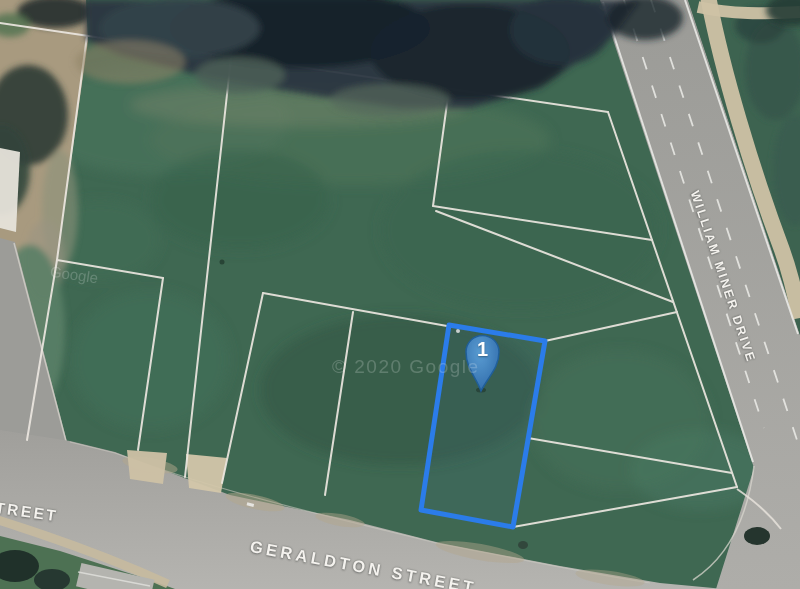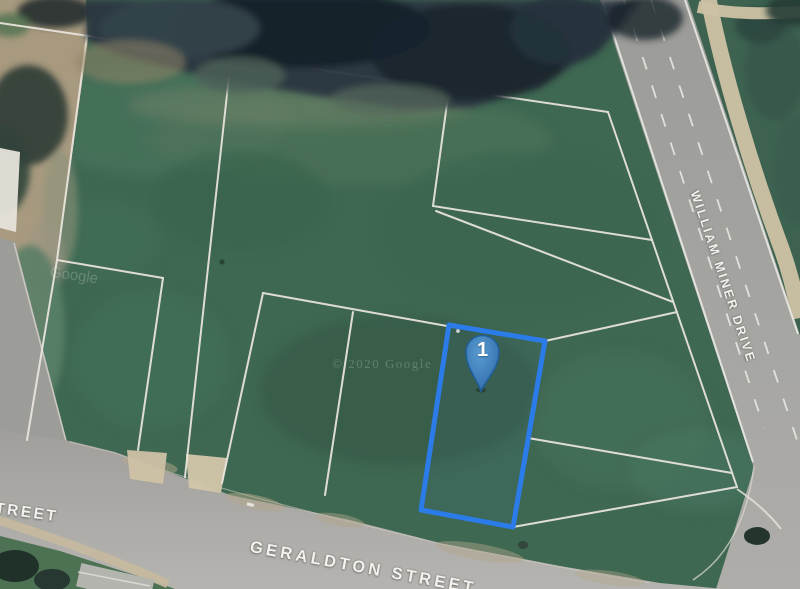--- a/index.html
+++ b/index.html
@@ -9,21 +9,21 @@
   .maplabel{position:absolute;color:#f4f2ee;font-weight:600;white-space:nowrap;
             text-shadow:0 0 2px rgba(70,75,70,.65),0 1px 2px rgba(60,60,60,.4);
             pointer-events:none;}
   .lbl-geraldton{left:252px;top:537px;font-size:16.5px;letter-spacing:3.5px;
                  transform:rotate(10.5deg);transform-origin:left top;}
   .lbl-william{left:701px;top:189px;font-size:12.5px;letter-spacing:2.2px;
                transform:rotate(71.5deg);transform-origin:left top;}
   .lbl-street-partial{left:-16px;top:497px;font-size:15.5px;letter-spacing:2.5px;
                transform:rotate(8deg);transform-origin:left top;}
   .watermark{position:absolute;color:rgba(255,255,255,.20);pointer-events:none;font-weight:400;}
-  .wm-center{left:332px;top:356px;font-size:13px;letter-spacing:1.5px;font-family:Liberation Serif, serif;}
+  .wm-center{left:332px;top:356px;font-size:19px;letter-spacing:1.5px;}
   .wm-left{left:50px;top:266px;font-size:15px;transform:rotate(8deg);}
   .pin-label{position:absolute;left:470px;top:338px;width:25px;text-align:center;
              color:#fff;font-size:20px;font-weight:700;pointer-events:none;
              text-shadow:0 1px 2px rgba(0,0,0,.35);}
 </style>
 </head>
 <body>
 
 <div class="stage">
 <svg width="800" height="589" viewBox="0 0 800 589">

